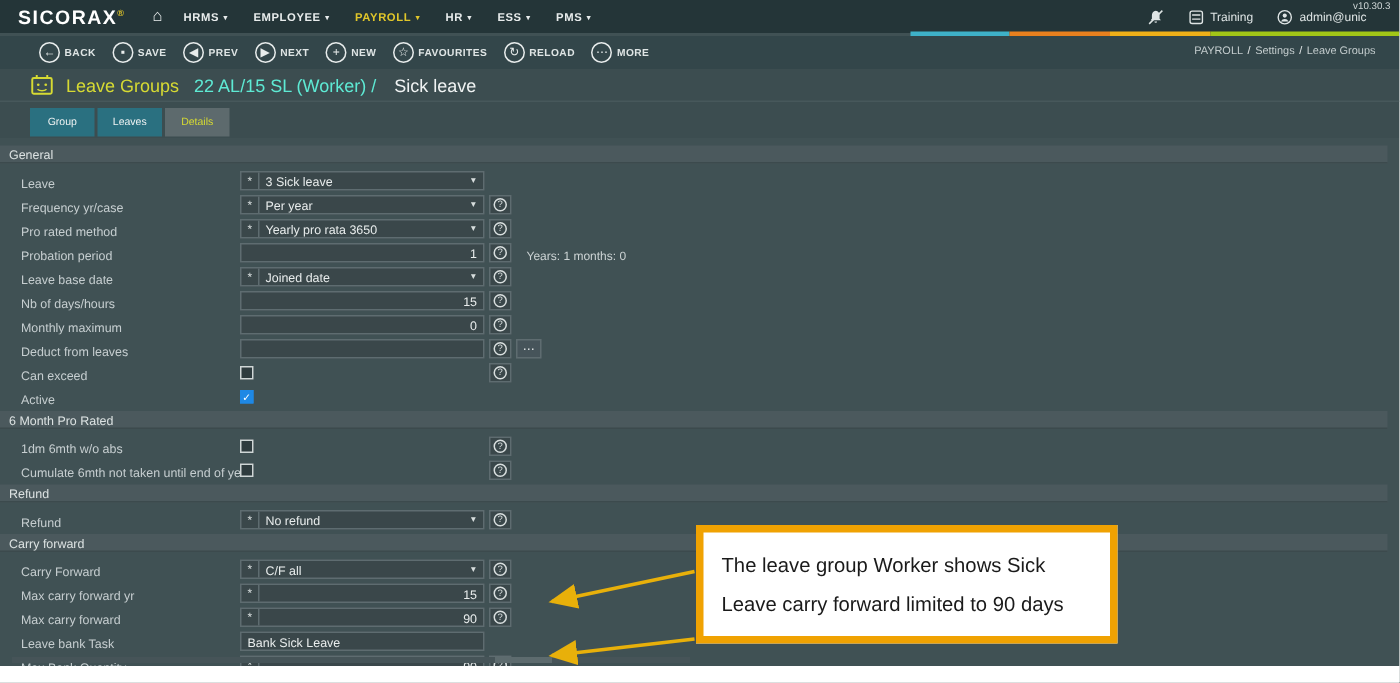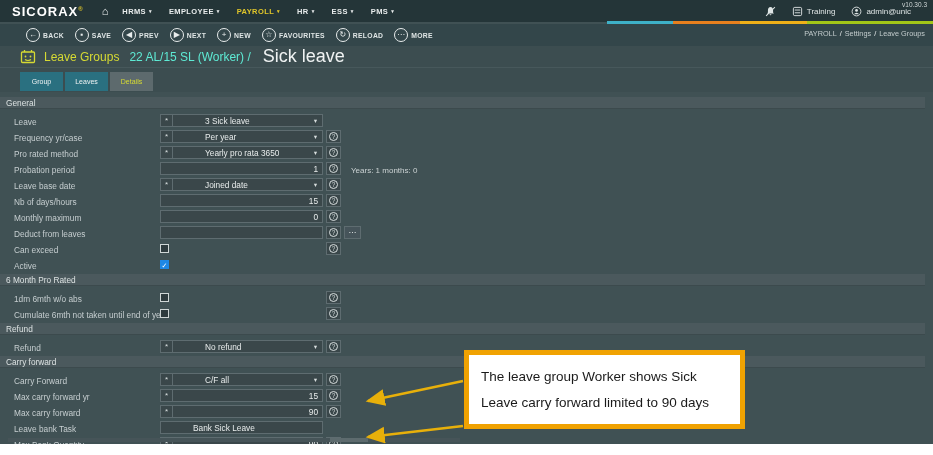--- a/index.html
+++ b/index.html
@@ -21,44 +21,44 @@
 
   
   #stripe { position:absolute; left:607px; top:21px; height:3px; width:326px; display:flex; }
   #stripe div { height:100%; }
 
   
   #toolbar { position:absolute; left:0; top:24px; width:100%; height:22px; background:#33464a; display:flex; align-items:center; padding-left:26px; }
   .tool-btn { display:flex; align-items:center; gap:3px; margin-right:11px; cursor:pointer; }
   .tool-circle { width:14px; height:14px; border:1.4px solid #e8ecec; border-radius:50%; color:#e8ecec; font-size:8px; display:flex; align-items:center; justify-content:center; line-height:1; }
   .tool-label { color:#dfe5e5; font-size:6.8px; font-weight:bold; letter-spacing:.3px; }
-  #breadcrumb { position:absolute; right:8px; top:29px; font-size:7.3px; color:#c3cccd; }
+  #breadcrumb { position:absolute; right:16px; top:29px; font-size:7.3px; color:#c3cccd; }
   #breadcrumb .sep { color:#e8ecec; margin:0 3px; }
 
   
   #titlerow { position:absolute; left:0; top:46px; width:100%; height:22px; background:#3c4d50; display:flex; align-items:center; padding-left:20px; border-bottom:1px solid #47585b; }
   .title-ico { margin-right:8px; display:flex; }
   #page-title { color:var(--accent); font-size:12px; margin-right:10px; }
   #page-record { color:#5eead4; font-size:12px; }
-  #page-record2 { color:#f0f3f3; font-size:18px; margin-left:12px; }
+  #page-record2 { color:#f0f3f3; font-size:12px; margin-left:12px; }
 
   
   #tabrow { position:absolute; left:0; top:68px; width:100%; height:24px; background:#3c4d50; display:flex; align-items:flex-end; padding:0 0 1px 20px; gap:2px; }
   .tab { width:43px; height:19px; background:var(--tabteal); color:#eef2f2; font-size:7px; display:flex; align-items:center; justify-content:center; cursor:pointer; }
   .tab.active { background:#5d6a6d; color:var(--accent); }
 
   
   #content { position:absolute; left:0; top:92px; width:100%; height:352px; background:#405154; padding:2px 8px 0 0; overflow:hidden; }
   .secbar { height:12px; background:#4b595d; border-bottom:1px solid #3c4a4d; color:#dce2e2; font-size:8.3px; line-height:12px; padding-left:6px; margin:3px 0 2px 0; }
   .frow { height:16px; display:flex; align-items:flex-end; padding-left:14px; }
   .flabel { width:146px; font-size:8.3px; color:#c6ced0; white-space:nowrap; overflow:hidden; flex:0 0 146px; }
   .fctl { width:163px; height:13px; background:#3a474a; border:1px solid #5e6c70; display:flex; align-items:center; font-size:8.3px; color:#e8ecec; flex:0 0 163px; cursor:pointer; }
   .fctl.plain { background:none; border:none; cursor:default; }
   .star { flex:0 0 12px; text-align:center; border-right:1px solid #5e6c70; color:#d8dede; font-size:8px; line-height:11px; }
-  .val { flex:1; padding:0 4px; white-space:nowrap; overflow:hidden;margin-left:28px; }
+  .val { flex:1; padding:0 4px; white-space:nowrap; overflow:hidden; }
   .val.right { text-align:right; }
   .caret { flex:0 0 13px; font-size:5.5px; color:#d8dede; text-align:center; }
   .fhelp { width:15px; height:13px; margin-left:3px; border:1px solid #5e6c70; background:#3a474a; display:flex; align-items:center; justify-content:center; flex:0 0 15px; cursor:pointer; }
   .fhelp .q { width:9px; height:9px; border:1px solid #d8dede; border-radius:50%; color:#d8dede; font-size:6.3px; line-height:8px; text-align:center; }
   .fmore { width:17px; height:13px; margin-left:3px; border:1px solid #5e6c70; background:#46545a; color:#e8ecec; display:flex; align-items:center; justify-content:center; font-size:8px; flex:0 0 17px; cursor:pointer; }
   .cb { width:9px; height:9px; border:1px solid #cfd6d6; background:#2e3b3e; cursor:pointer; }
   .cb.checked { background:var(--cbblue); border-color:var(--cbblue); color:#fff; font-size:7px; line-height:9px; text-align:center; }
   .fsuffix { margin-left:10px; font-size:8px; color:#ccd3d4; white-space:nowrap; }
 
   

